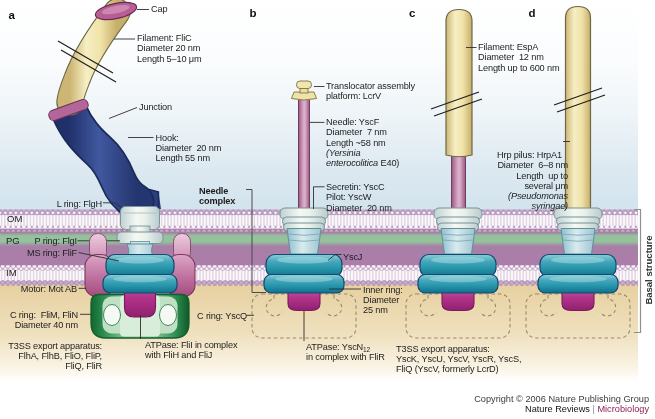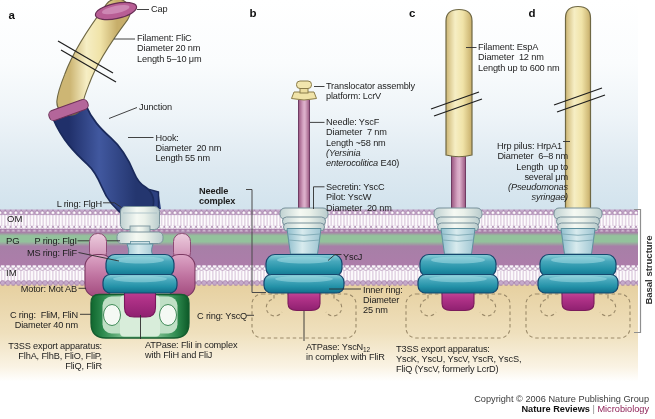--- a/index.html
+++ b/index.html
@@ -13,21 +13,21 @@
   .b{font-weight:bold;}
   .it{font-style:italic;}
   .panel-letter{position:absolute;font:bold 11.5px/12px "Liberation Sans",sans-serif;color:#111;}
   .mem{position:absolute;font:9.5px/10px "Liberation Sans",sans-serif;color:#222;}
   sub.sm{font-size:6.5px;vertical-align:-2px;line-height:0;}
   #lbl-basal{position:absolute;left:643px;top:225px;width:90px;height:12px;
      font:bold 9.5px/11px "Liberation Sans",sans-serif;color:#333;
      transform:rotate(-90deg) translate(-100%,0);transform-origin:0 0;text-align:center;}
   #footer{position:absolute;right:6px;top:393.5px;text-align:right;
           font:9.2px/10.8px "Liberation Sans",sans-serif;color:#3c3c3c;}
-  #footer .jr{font-weight:bold;color:#111;}
+  #footer .jr{font-weight:normal;color:#111;}
   #footer .dv{color:#8a8a8a;font-weight:normal;}
   #footer .mb{font-weight:normal;color:#8e2157;}
 </style>
 </head>
 <body>
 
 <div id="figure">
 
 <svg id="art" width="655" height="419" viewBox="0 0 655 419" xmlns="http://www.w3.org/2000/svg">
   <defs>
@@ -379,21 +379,21 @@
   <div data-bind="figure.labels_c.filament.1">Diameter  12 nm</div>
   <div data-bind="figure.labels_c.filament.2">Length up to 600 nm</div>
 </div>
 
 <div class="lbl c" style="left:396px;top:343.5px;width:122px">
   <div data-bind="figure.labels_c.t3ss.0">T3SS export apparatus:</div>
   <div data-bind="figure.labels_c.t3ss.1">YscK, YscU, YscV, YscR, YscS,</div>
   <div data-bind="figure.labels_c.t3ss.2">FliQ (YscV, formerly LcrD)</div>
 </div>
 
-<div class="lbl r" style="right:87px;top:141px;width:85px">
+<div class="lbl r" style="right:87px;top:150px;width:85px">
   <div style="padding-right:6px" data-bind="figure.labels_d.hrp.0">Hrp pilus: HrpA1</div>
   <div data-bind="figure.labels_d.hrp.1">Diameter  6–8 nm</div>
   <div data-bind="figure.labels_d.hrp.2">Length  up to</div>
   <div data-bind="figure.labels_d.hrp.3">several μm</div>
   <div class="it" data-bind="figure.labels_d.species_l1">(Pseudomonas</div>
   <div class="it" data-bind="figure.labels_d.species_l2">syringae)</div>
 </div>
 
 <div id="lbl-basal" data-bind="figure.right_bracket.basal">Basal structure</div>
 

